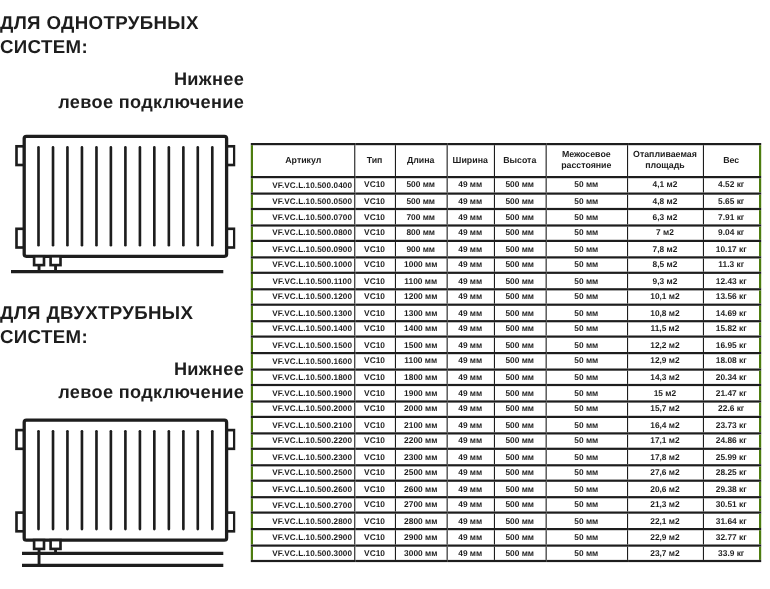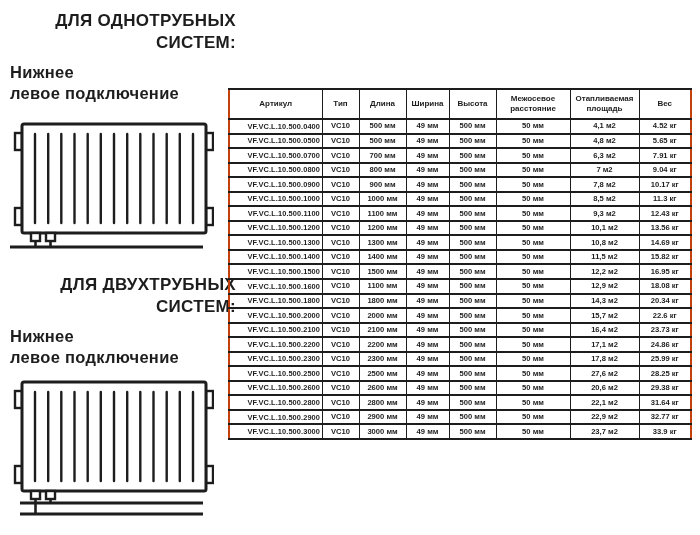--- a/index.html
+++ b/index.html
@@ -5,35 +5,36 @@
   html,body{margin:0;padding:0;}
   body{
     width:700px;height:535px;background:#ffffff;overflow:hidden;
     font-family:"Liberation Sans",sans-serif;color:#1d1d1d;position:relative;
   }
   .page{position:absolute;inset:0;background:#ffffff;}
 
   
   .left-panel{position:absolute;left:0;top:0;width:222px;height:535px;}
   .sys-heading{
-    position:absolute;left:0;width:212px;text-align:right;
-    font-size:17px;font-weight:bold;line-height:1.28;letter-spacing:.3px;color:#1d1d1d;padding-left:24px;
+    position:absolute;left:0;width:212px;text-align:left;
+    font-size:17px;font-weight:bold;line-height:1.28;letter-spacing:.3px;color:#1d1d1d;
   }
   .conn-heading{
-    position:absolute;left:10px;width:212px;text-align:left;
+    position:absolute;left:10px;width:212px;text-align:right;
     font-size:16.5px;font-weight:bold;line-height:1.25;letter-spacing:.3px;color:#1d1d1d;
   }
   .sys-heading span,.conn-heading span{display:block;}
   .diagram{position:absolute;left:2px;}
 
   
   .table-area{position:absolute;left:228px;top:88px;width:462px;}
   table.spec{
     border-collapse:collapse;table-layout:fixed;width:462px;
-    border:2px solid #c2410c;
+    border:2px solid #4d7c0f;
+    margin-top:42px;
   }
   table.spec th,table.spec td{
     border-top:2px solid #1d1d1d;border-bottom:2px solid #1d1d1d;
     border-left:1.5px solid #1d1d1d;border-right:1.5px solid #1d1d1d;
     text-align:center;vertical-align:middle;
     font-weight:bold;color:#1d1d1d;padding:0;
     white-space:nowrap;overflow:hidden;
   }
   table.spec th{
     height:28px;font-size:8px;line-height:1.2;white-space:normal;
@@ -285,20 +286,30 @@
             <td>VF.VC.L.10.500.1800</td>
             <td>VC10</td>
             <td>1800 мм</td>
             <td>49 мм</td>
             <td>500 мм</td>
             <td>50 мм</td>
             <td>14,3 м2</td>
             <td>20.34 кг</td>
           </tr>
           <tr>
+            <td>VF.VC.L.10.500.1900</td>
+            <td>VC10</td>
+            <td>1900 мм</td>
+            <td>49 мм</td>
+            <td>500 мм</td>
+            <td>50 мм</td>
+            <td>15 м2</td>
+            <td>21.47 кг</td>
+          </tr>
+          <tr>
             <td>VF.VC.L.10.500.2000</td>
             <td>VC10</td>
             <td>2000 мм</td>
             <td>49 мм</td>
             <td>500 мм</td>
             <td>50 мм</td>
             <td>15,7 м2</td>
             <td>22.6 кг</td>
           </tr>
           <tr>
@@ -343,20 +354,30 @@
           </tr>
           <tr>
             <td>VF.VC.L.10.500.2600</td>
             <td>VC10</td>
             <td>2600 мм</td>
             <td>49 мм</td>
             <td>500 мм</td>
             <td>50 мм</td>
             <td>20,6 м2</td>
             <td>29.38 кг</td>
+          </tr>
+          <tr>
+            <td>VF.VC.L.10.500.2700</td>
+            <td>VC10</td>
+            <td>2700 мм</td>
+            <td>49 мм</td>
+            <td>500 мм</td>
+            <td>50 мм</td>
+            <td>21,3 м2</td>
+            <td>30.51 кг</td>
           </tr>
           <tr>
             <td>VF.VC.L.10.500.2800</td>
             <td>VC10</td>
             <td>2800 мм</td>
             <td>49 мм</td>
             <td>500 мм</td>
             <td>50 мм</td>
             <td>22,1 м2</td>
             <td>31.64 кг</td>

